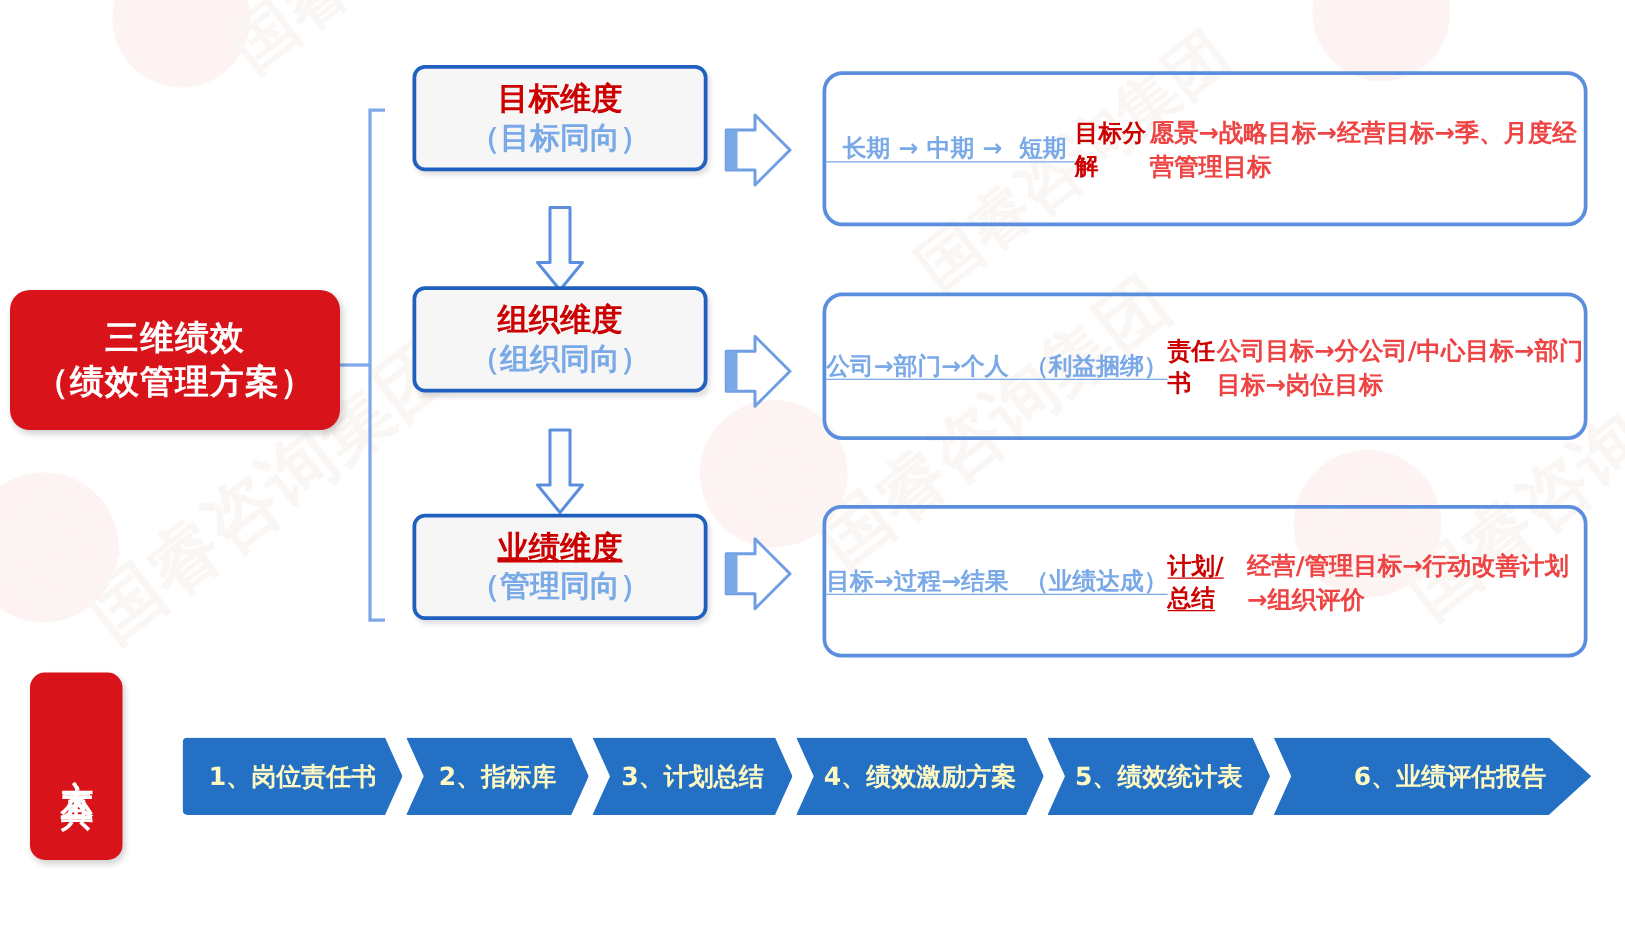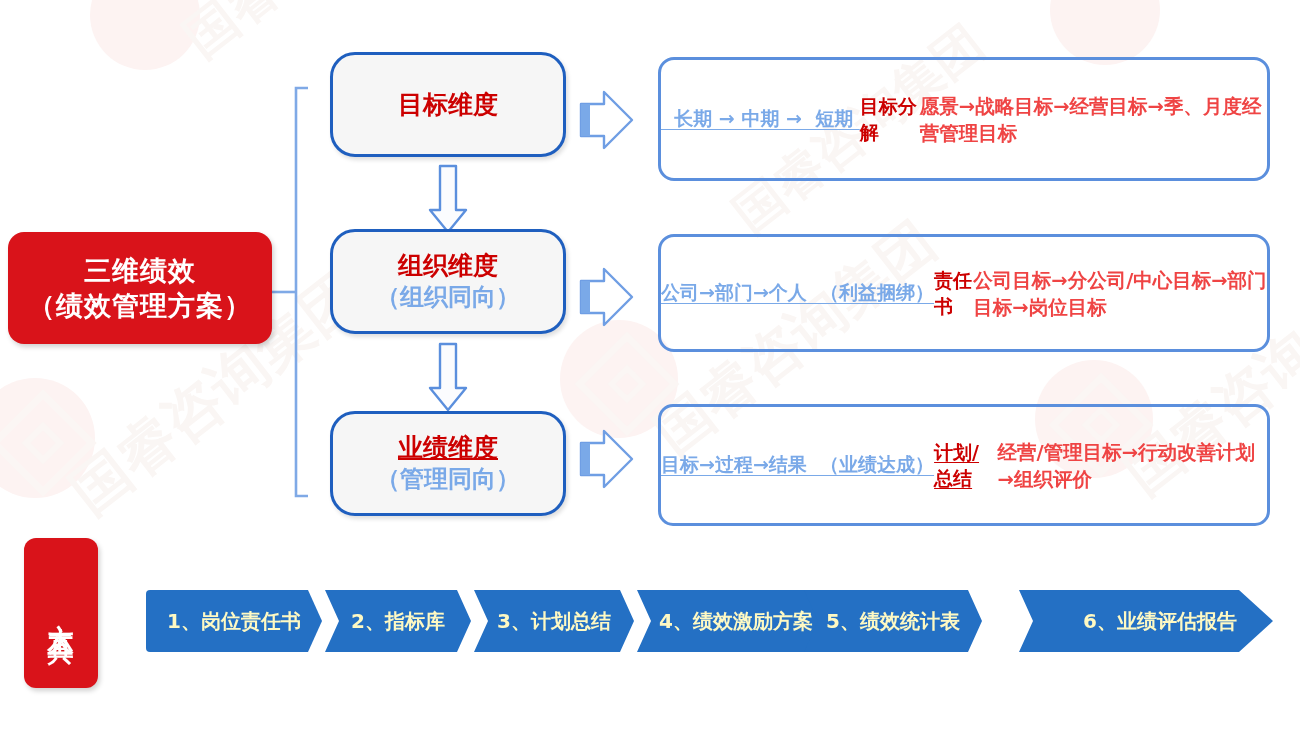--- a/index.html
+++ b/index.html
@@ -64,24 +64,24 @@
     line-height: 1.30;
     letter-spacing: 1px;
     box-shadow: 2px 3px 5px rgba(0,0,0,0.18);
   }
 
   
   .dim-box {
     position: absolute;
     left: 330px;
     width: 236px;
-    height: 105px;
+    height: 85px;
     background: #f6f6f6;
     border: 3px solid #1f5fbf;
-    border-radius: 25px;
+    border-radius: 10px;
     box-sizing: border-box;
     display: flex;
     flex-direction: column;
     align-items: center;
     justify-content: center;
     line-height: 1.32;
     box-shadow: 2px 3px 4px rgba(0,0,0,0.13);
   }
   .dim-title {
     color: #cc0000;
@@ -256,20 +256,21 @@
     </g>
   </svg>
 
   <div class="root-box">
     <div>三维绩效</div>
     <div>（绩效管理方案）</div>
   </div>
 
   <div class="dim-box" style="top:52px;">
     <div class="dim-title">目标维度</div>
+    <div class="dim-sub">（目标同向）</div>
   </div>
 
   <div class="dim-box" style="top:229px;">
     <div class="dim-title">组织维度</div>
     <div class="dim-sub">（组织同向）</div>
   </div>
 
   <div class="dim-box" style="top:411px;">
     <div class="dim-title ul">业绩维度</div>
     <div class="dim-sub">（管理同向）</div>
@@ -303,21 +304,21 @@
     </div>
     <div class="tool notch" style="left:179px; width:146px;">
       <span>2、指标库</span>
     </div>
     <div class="tool notch" style="left:328px; width:160px;">
       <span>3、计划总结</span>
     </div>
     <div class="tool notch" style="left:491px; width:198px;">
       <span>4、绩效激励方案</span>
     </div>
-    <div class="tool notch" style="left:658px; width:178px;">
+    <div class="tool notch" style="left:692px; width:178px;">
       <span>5、绩效统计表</span>
     </div>
     <div class="tool last" style="left:873px; width:254px;">
       <span style="margin-right:20px;margin-left:48px;">6、业绩评估报告</span>
     </div>
   </div>
 
 </div>
 
 </body></html>

